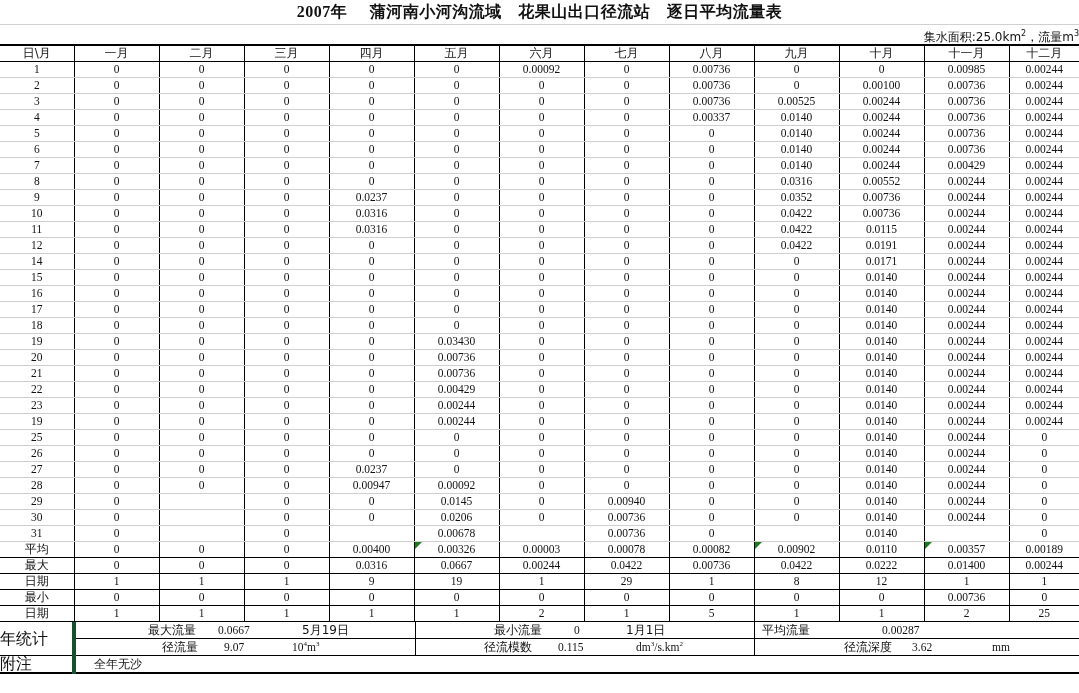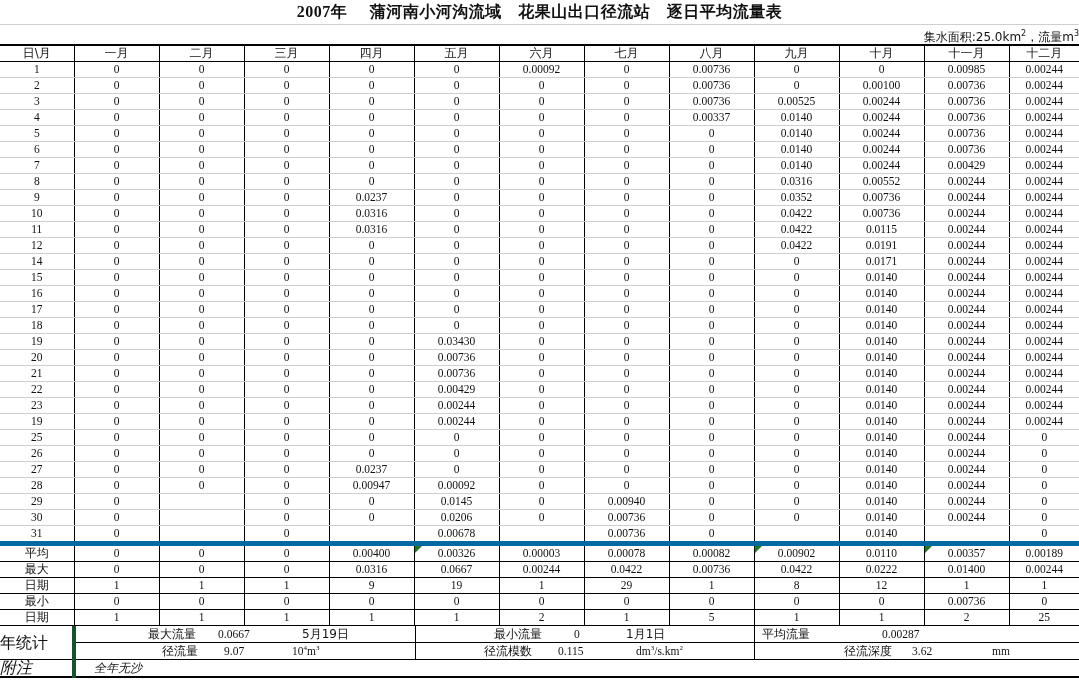--- a/index.html
+++ b/index.html
@@ -37,42 +37,42 @@
       border-left: 1px solid #000;
       border-bottom: 1px solid #cfcfcf;
       position: relative;
     }
     table.grid td:first-child { border-left: none; }
     table.grid tr.head td {
       font-family: "DejaVu Sans", sans-serif; font-size: 12px;
       border-bottom: 1px solid #000;
     }
     table.grid tr.summary td { border-bottom: 1px solid #000; }
-    table.grid tr.first-summary td { border-top: 5px solid #0369a1; }
+    table.grid tr.first-summary td { border-top: 1px solid #0369a1; }
     table.grid td.rowlabel { font-family: "DejaVu Sans", sans-serif; font-size: 12px; }
     .flag::before {
       content: ""; position: absolute; left: 0; top: 0;
       border-top: 7px solid #1e7a1e; border-right: 7px solid transparent;
     }
     table.stats {
       border-collapse: collapse; table-layout: fixed; width: 1079px;
       font-size: 11.5px;
     }
     table.stats td {
       height: 16px; line-height: 16px; padding: 0; white-space: nowrap;
       border-bottom: 1px solid #000; position: relative;
     }
     table.stats td.ylabel {
       text-align: left; font-family: "DejaVu Sans", sans-serif; font-size: 16px;
       border-right: 4px solid #14532d;
     }
     .cn { font-family: "DejaVu Sans", sans-serif; font-size: 12px; }
     .abs { position: absolute; top: 0; }
     sup.s { font-size: 7px; vertical-align: 5px; line-height: 0; }
-    .note-row td { height: 16px; line-height: 16px; border-bottom: 2px solid #000 !important; font-style: italic; }
+    .note-row td { height: 16px; line-height: 16px; border-bottom: 2px solid #000 !important; }
   </style>
 </head>
 <body>
 
 <div class="title">
   <span class="year">2007年</span>
   <span>蒲河南小河沟流域</span><span class="gap"></span>
   <span>花果山出口径流站</span><span class="gap"></span>
   <span>逐日平均流量表</span>
 </div>

